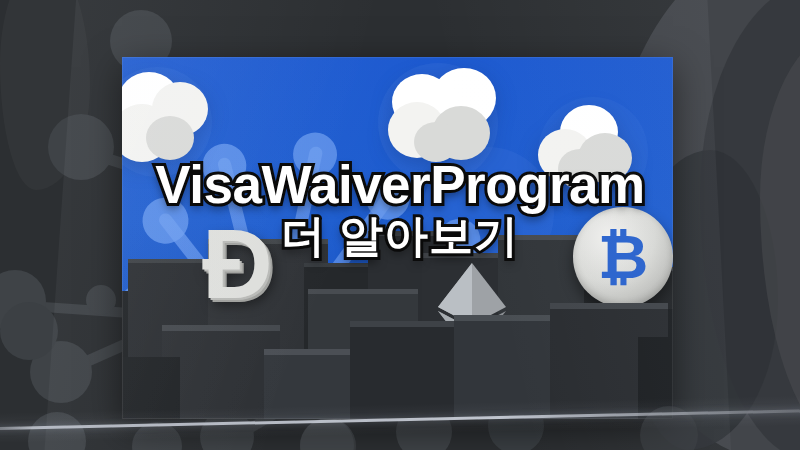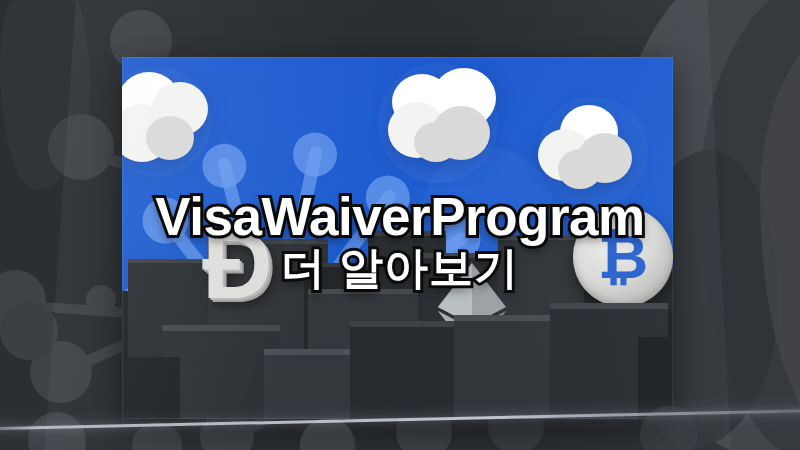--- a/index.html
+++ b/index.html
@@ -121,21 +121,21 @@
   }
   .glass.g2{
     left:400px;top:-20px;width:320px;height:520px;
     background:linear-gradient(260deg,rgba(235,240,250,.05),rgba(235,240,250,0) 70%);
     transform:skewX(3deg);
   }
 
   
   #headline{
     position:absolute;left:0;right:0;top:158px;
-    text-align:center;pointer-events:none;z-index:40;margin-top:32px;
+    text-align:center;pointer-events:none;z-index:40;
   }
   .title-main{
     font-size:53px;font-weight:700;color:#ffffff;letter-spacing:-.5px;
     line-height:1.0;white-space:nowrap;
     -webkit-text-stroke:6px #0d0d0d;
     paint-order:stroke fill;
     text-shadow:0 5px 10px rgba(0,0,0,.55);
   }
   .title-sub{
     margin-top:2px;

